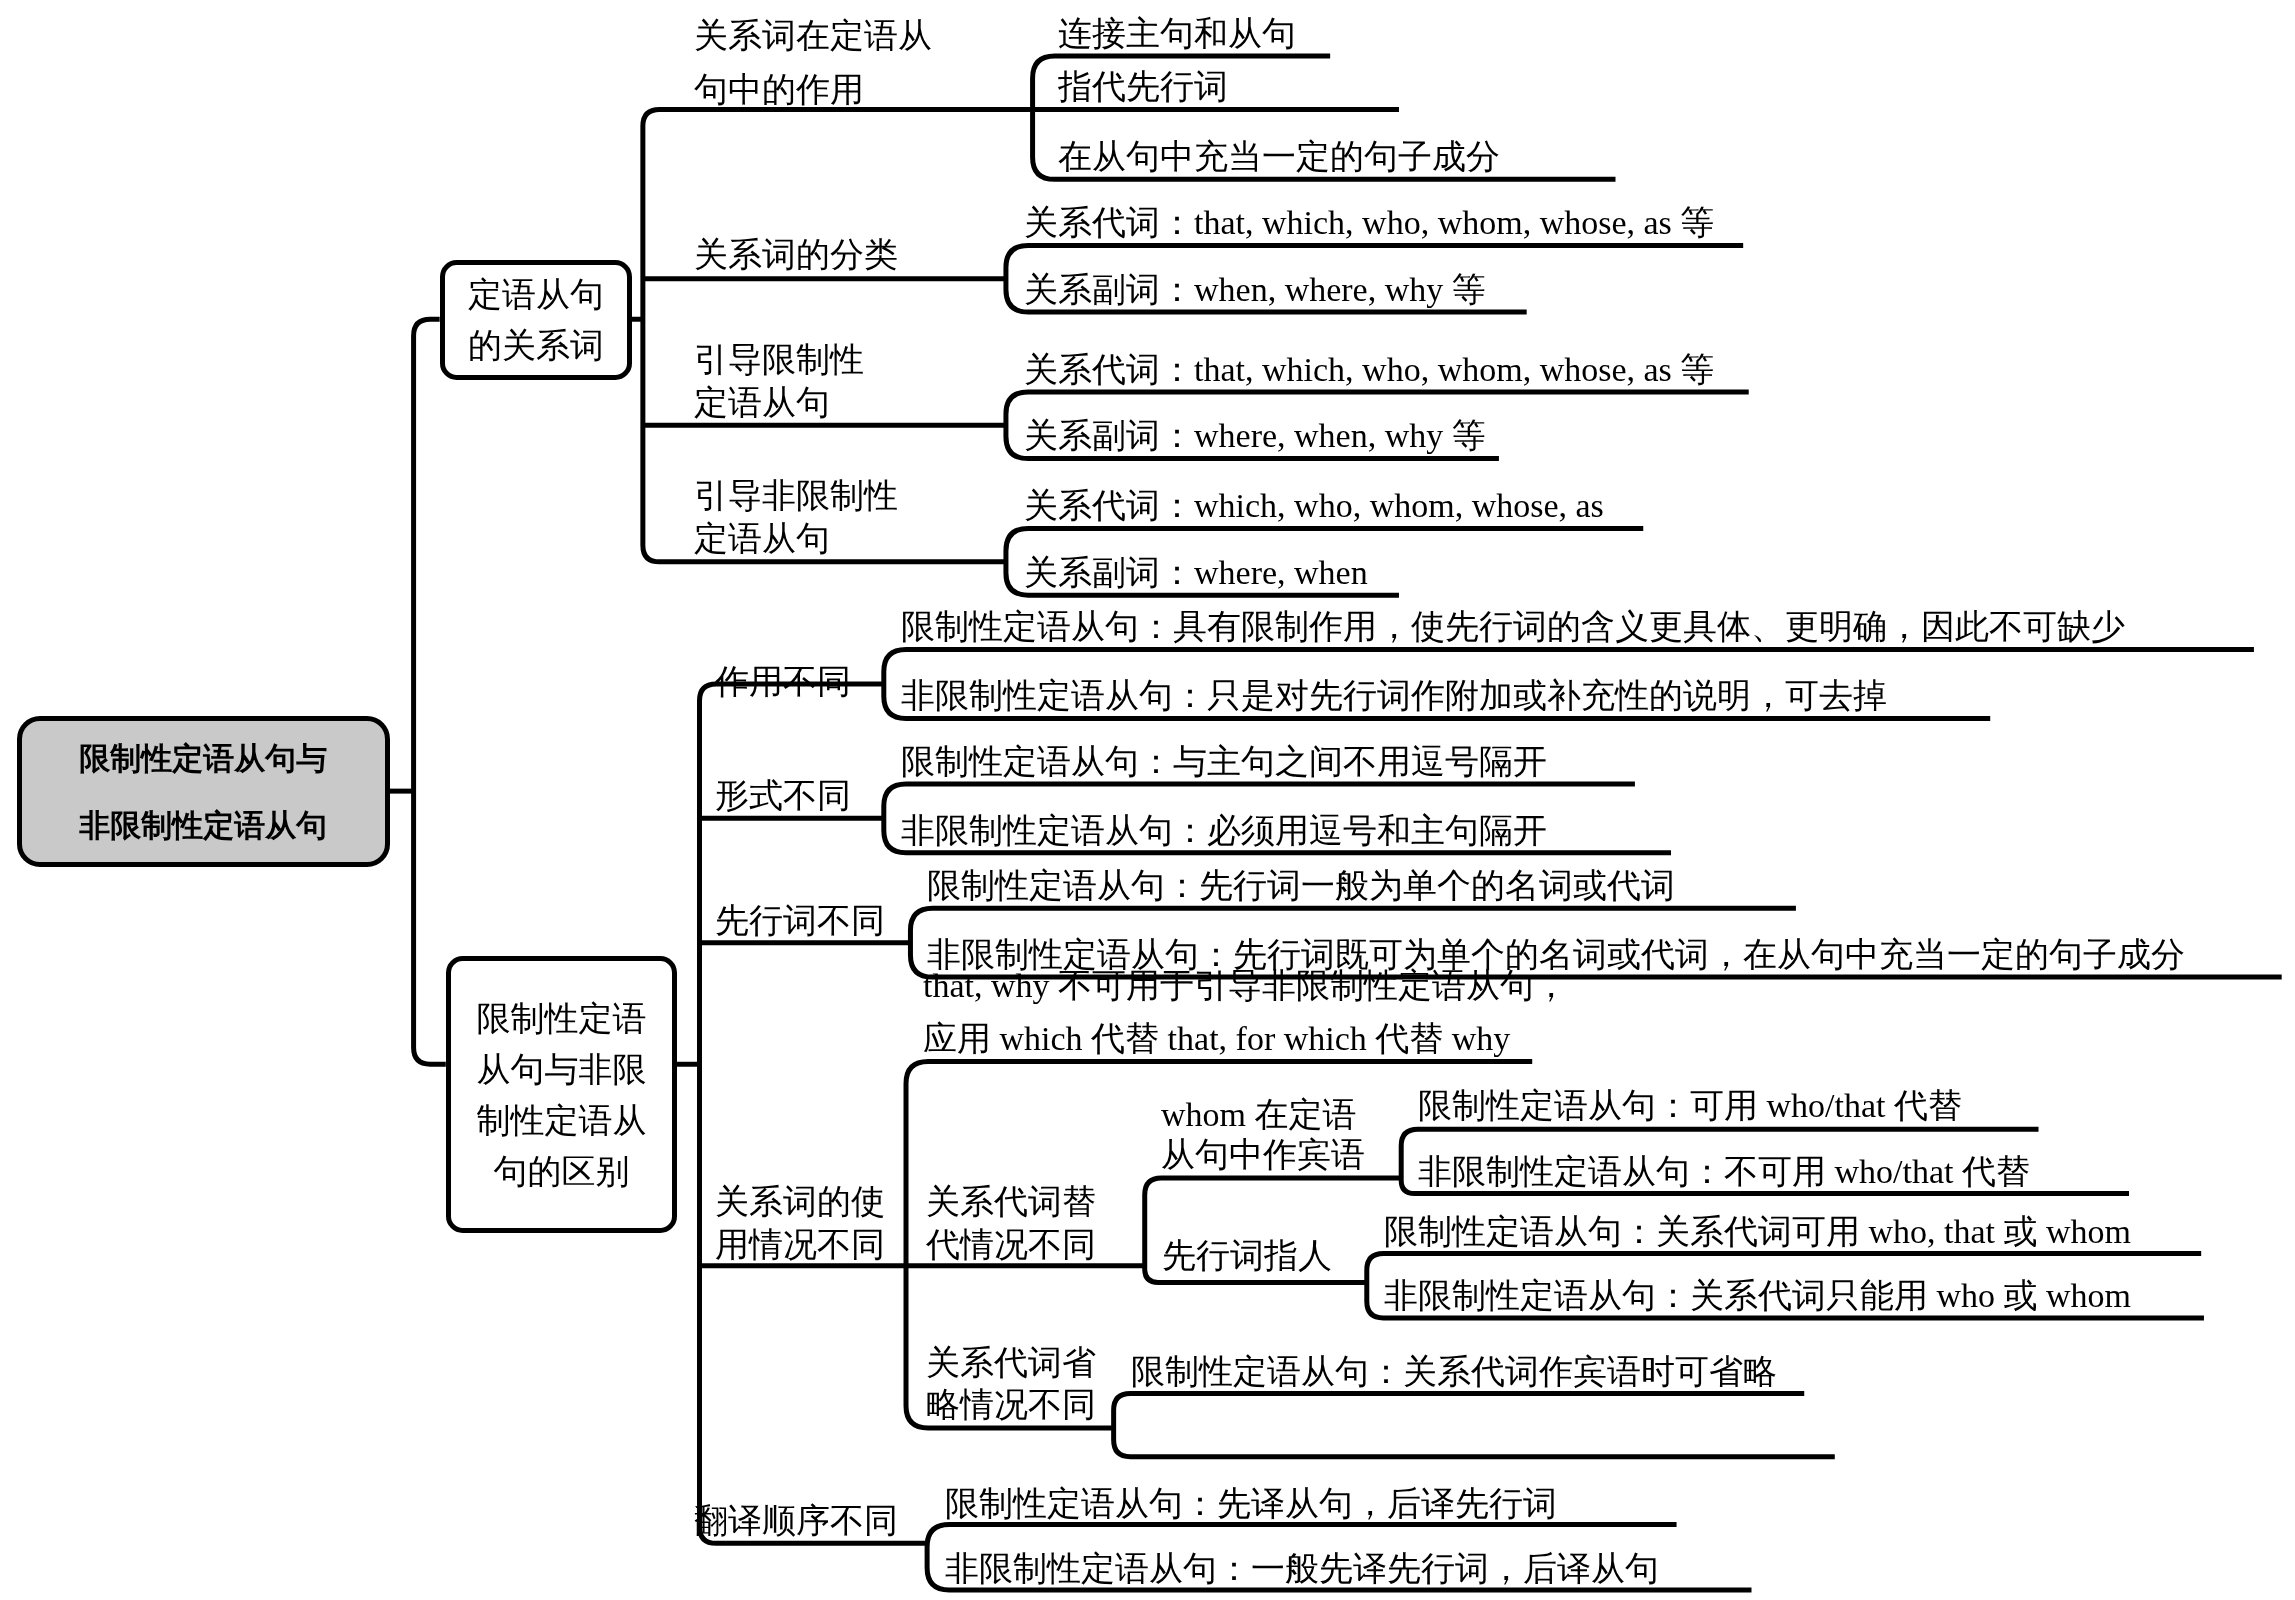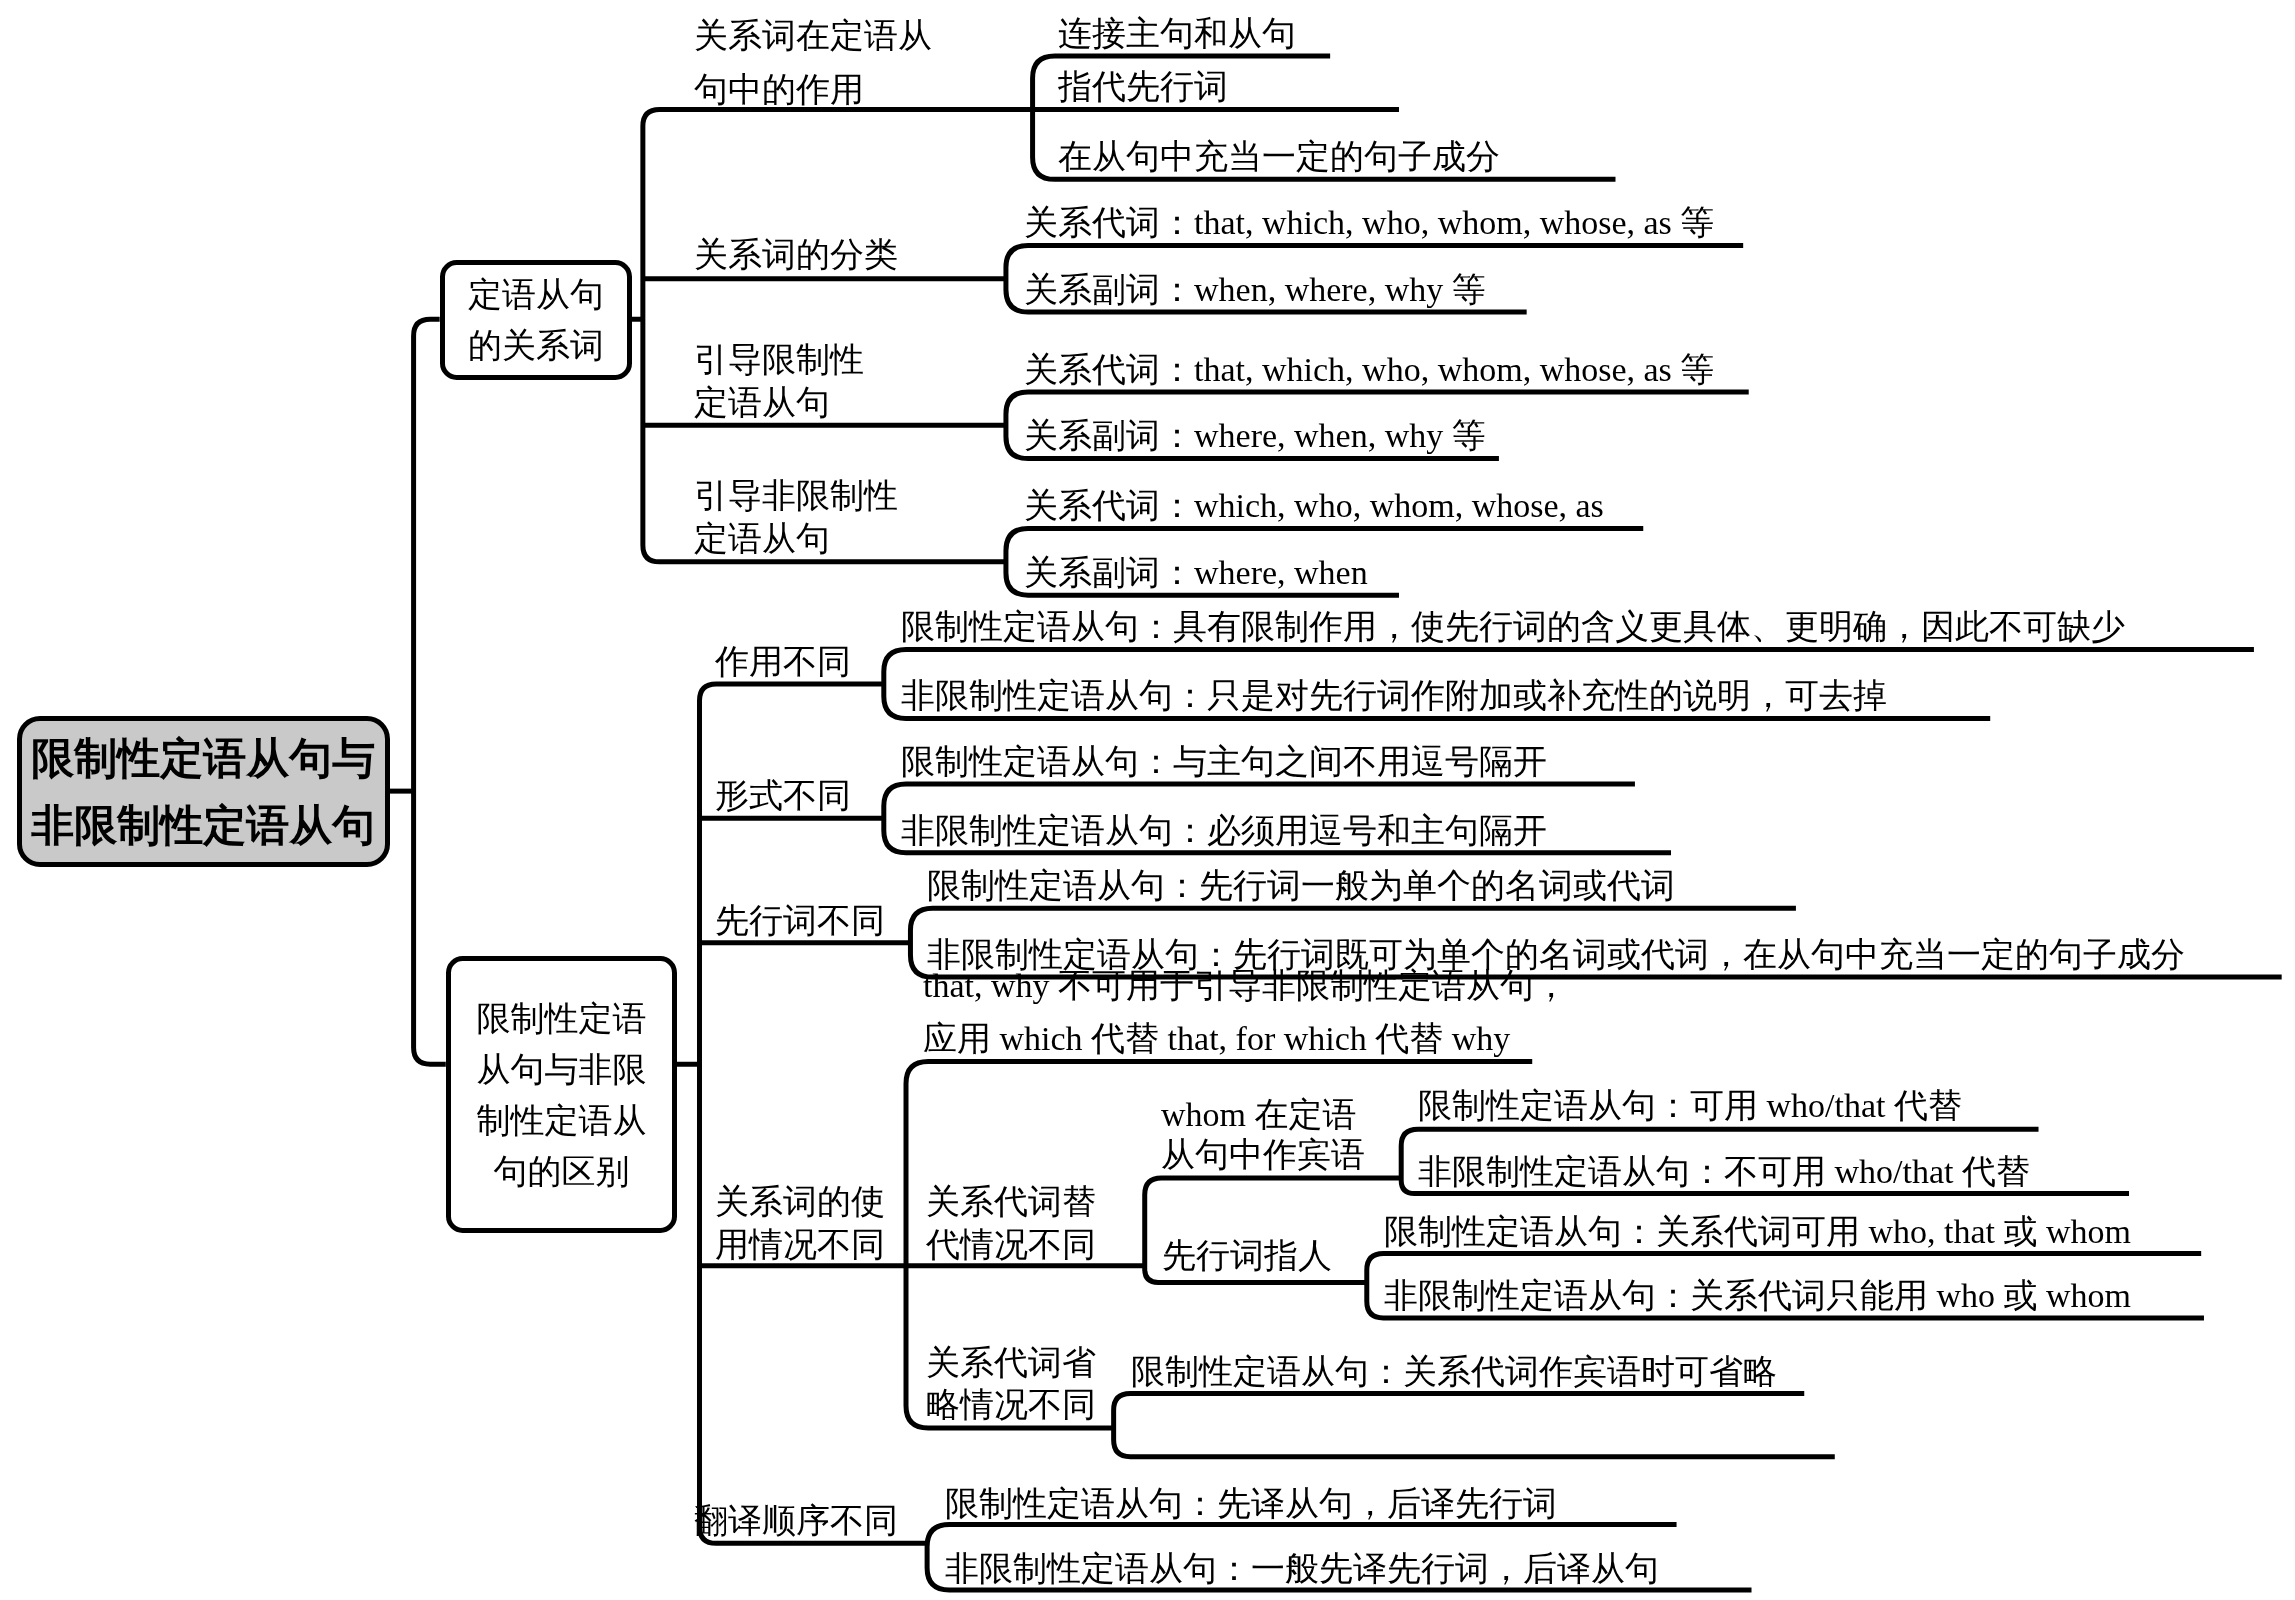--- a/index.html
+++ b/index.html
@@ -31,21 +31,21 @@
     justify-content:center;
     text-align:center;
     box-sizing:border-box;
   }
   .nodebox .bl{font-size:34px;line-height:51px;white-space:nowrap;}
   #root-box{
     left:16.7px;top:716px;width:373px;height:151px;
     border-radius:23px;border-width:5.6px;
     background:#c9c9c9;
   }
-  #root-box .bl{font-size:43px;font-weight:bold;line-height:67px;}
+  #root-box .bl{font-size:31px;font-weight:bold;line-height:67px;}
   #branch1-box{left:440px;top:260px;width:192px;height:120px;}
   #branch2-box{left:446px;top:956px;width:231px;height:277px;}
 </style>
 </head>
 <body>
 
 <div id="canvas">
 
   <svg id="connector-svg" viewBox="0 0 4134 2882" xmlns="http://www.w3.org/2000/svg">
     <g stroke="#000000" stroke-width="9" fill="none">
@@ -122,21 +122,21 @@
   <div class="txt" style="left:694px;top:340px">引导限制性</div>
   <div class="txt" style="left:694px;top:383px">定语从句</div>
   <div class="txt" style="left:1024px;top:350px">关系代词：that, which, who, whom, whose, as 等</div>
   <div class="txt" style="left:1024px;top:416px">关系副词：where, when, why 等</div>
 
   <div class="txt" style="left:694px;top:476px">引导非限制性</div>
   <div class="txt" style="left:694px;top:519px">定语从句</div>
   <div class="txt" style="left:1024px;top:486px">关系代词：which, who, whom, whose, as</div>
   <div class="txt" style="left:1024px;top:553px">关系副词：where, when</div>
 
-  <div class="txt" style="left:715px;top:642px">作用不同</div>
+  <div class="txt" style="left:715px;top:662px">作用不同</div>
   <div class="txt" style="left:901px;top:607px">限制性定语从句：具有限制作用，使先行词的含义更具体、更明确，因此不可缺少</div>
   <div class="txt" style="left:901px;top:676px">非限制性定语从句：只是对先行词作附加或补充性的说明，可去掉</div>
 
   <div class="txt" style="left:715px;top:776px">形式不同</div>
   <div class="txt" style="left:901px;top:742px">限制性定语从句：与主句之间不用逗号隔开</div>
   <div class="txt" style="left:901px;top:811px">非限制性定语从句：必须用逗号和主句隔开</div>
 
   <div class="txt" style="left:715px;top:901px">先行词不同</div>
   <div class="txt" style="left:927px;top:866px">限制性定语从句：先行词一般为单个的名词或代词</div>
   <div class="txt" style="left:927px;top:935px">非限制性定语从句：先行词既可为单个的名词或代词，在从句中充当一定的句子成分</div>

